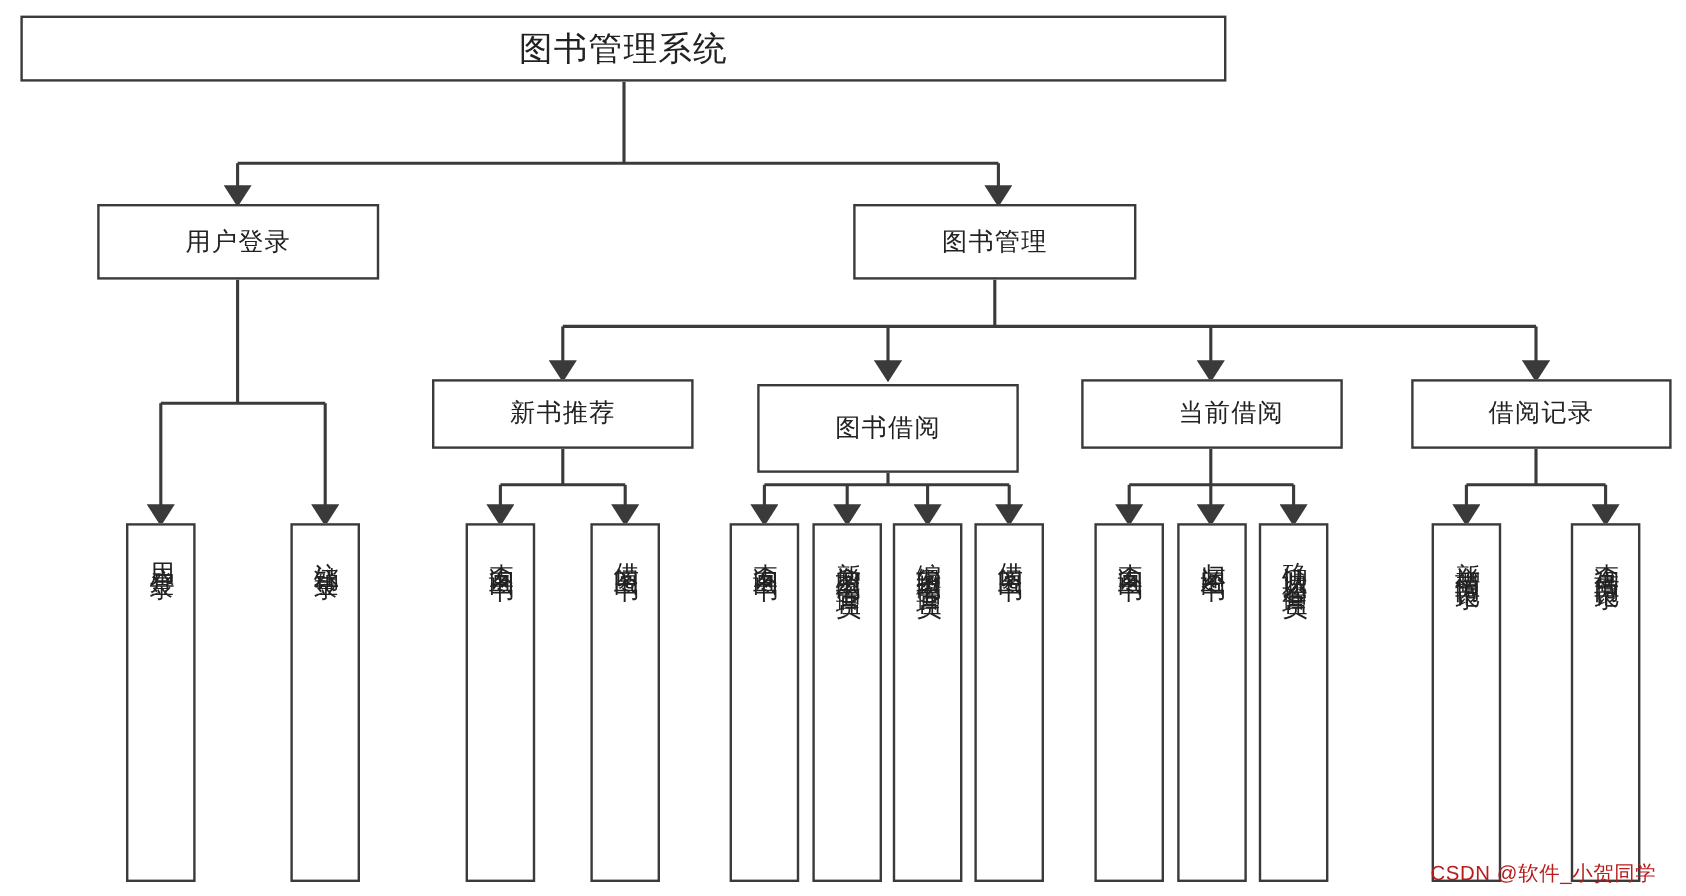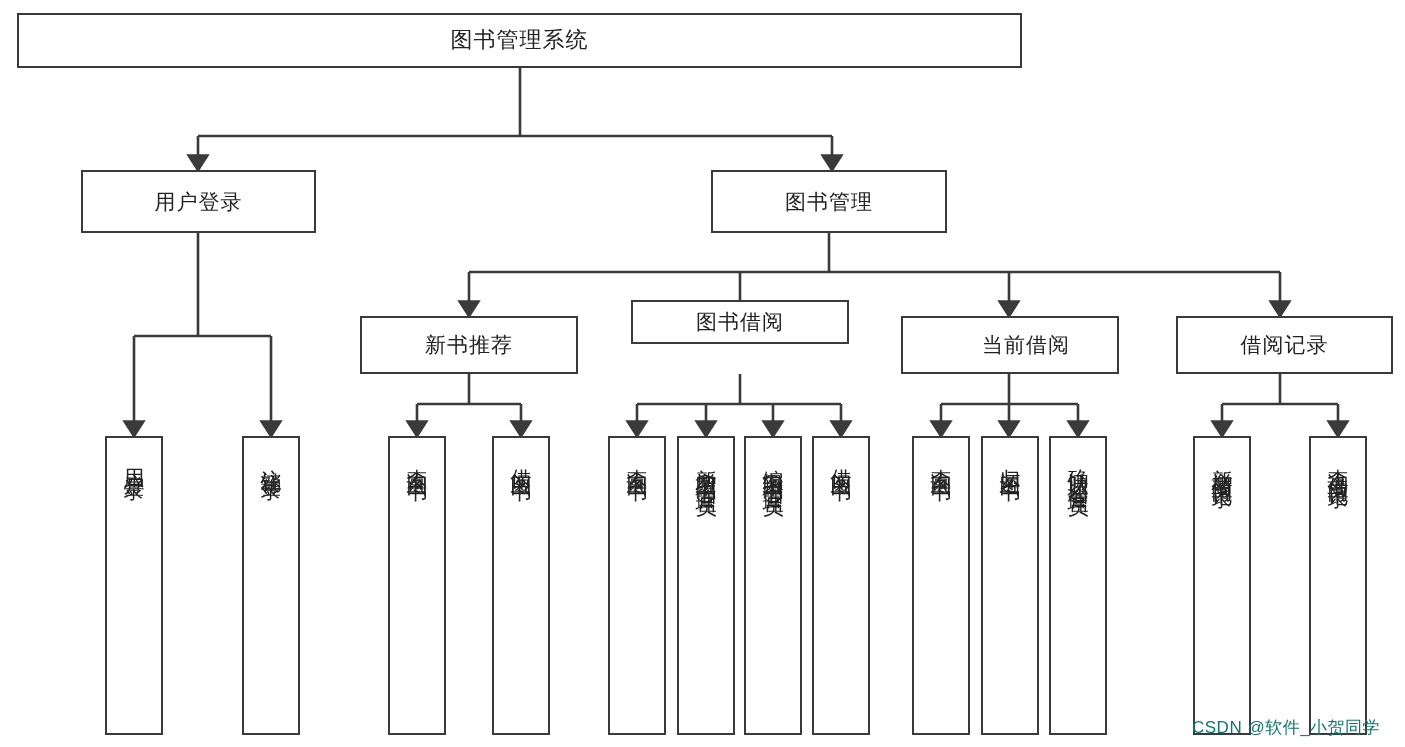--- a/index.html
+++ b/index.html
@@ -35,40 +35,40 @@
     align-items: center;
     justify-content: center;
     color: #222222;
   }
   .node.horizontal {
     font-size: 21px;
     letter-spacing: 1px;
     line-height: 1.2;
   }
   .node.root {
-    font-size: 22px;
+    font-size: 28px;
   }
   .node.leaf {
     font-size: 21px;
     padding: 14px 2px;
     align-items: flex-start;
     justify-content: center;
   }
   .vtext {
     writing-mode: vertical-rl;
     text-orientation: upright;
     letter-spacing: 4px;
     line-height: 1.05;
     white-space: nowrap;
     color: #222222;
   }
   .watermark {
     position: absolute;
     font-size: 17px;
-    color: #0f766e;
+    color: #b91c1c;
     white-space: nowrap;
     letter-spacing: 0.5px;
   }
 </style>
 </head>
 <body>
 
 <div id="diagram-root">
 
   <svg class="connectors" viewBox="0 0 1405 747" xmlns="http://www.w3.org/2000/svg">
@@ -131,21 +131,21 @@
   </div>
 
   <div class="node horizontal" style="left:360px; top:316px; width:218px; height:58px;">
     <span>新书推荐</span>
   </div>
 
   <div class="node horizontal" style="left:711px; top:170px; width:236px; height:63px;">
     <span>图书管理</span>
   </div>
 
-  <div class="node horizontal" style="left:631px; top:300px; width:218px; height:44px;">
+  <div class="node horizontal" style="left:631px; top:320px; width:218px; height:74px;">
     <span>图书借阅</span>
   </div>
 
   <div class="node horizontal" style="left:901px; top:316px; width:218px; height:58px;padding-left:32px;">
     <span>当前借阅</span>
   </div>
 
   <div class="node horizontal" style="left:1176px; top:316px; width:217px; height:58px;">
     <span>借阅记录</span>
   </div>

